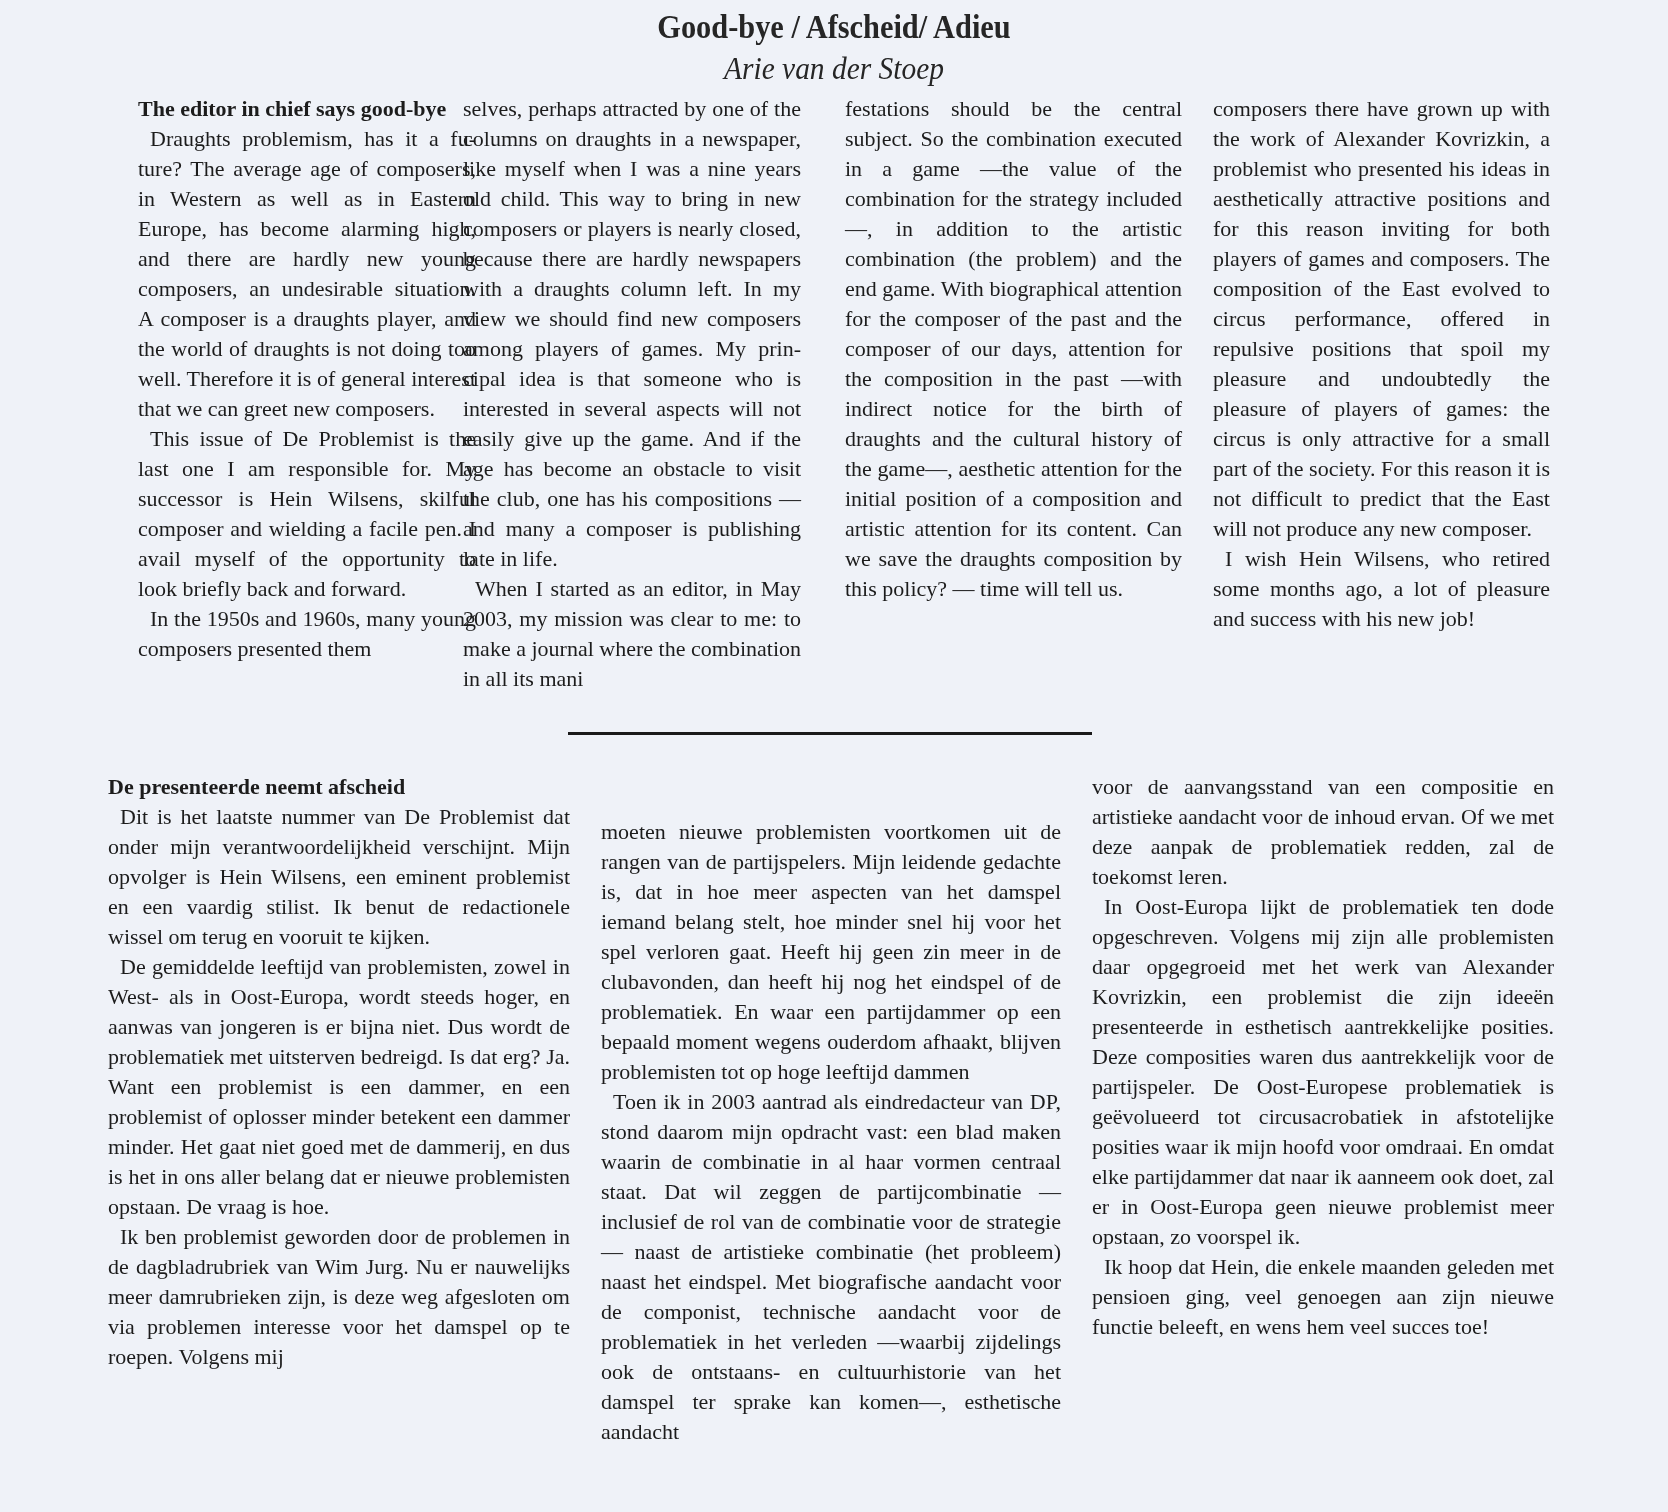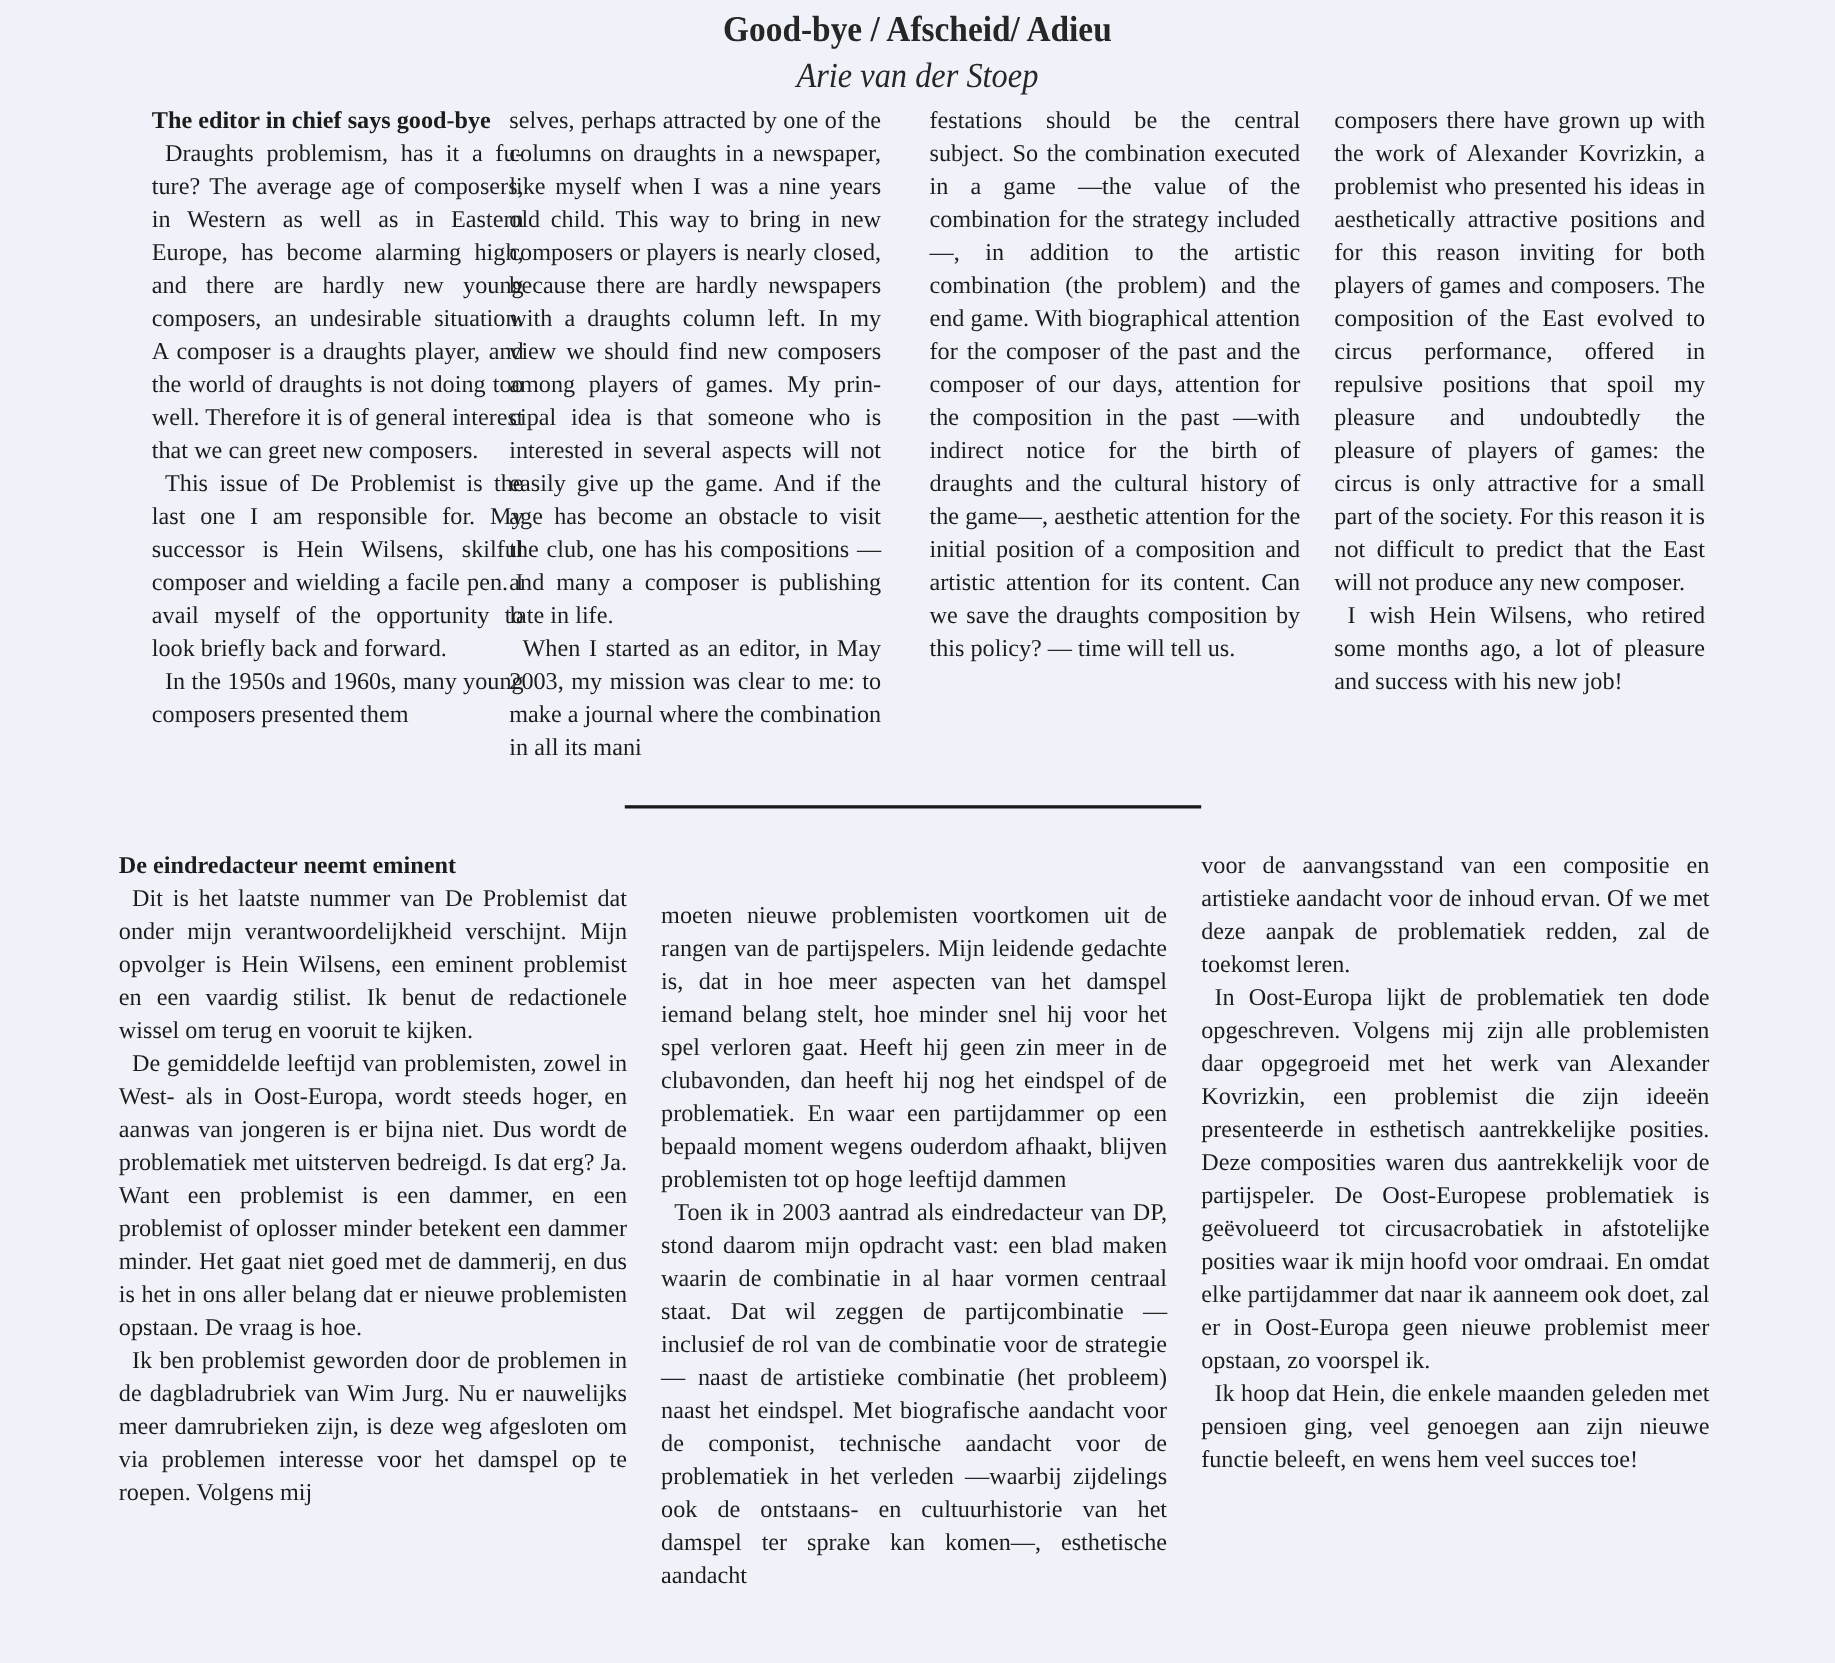--- a/index.html
+++ b/index.html
@@ -98,21 +98,21 @@
   <p class="cont">festations should be the central subject. So the combination ex­ecuted in a game —the value of the combination for the strategy included—, in addition to the ar­tistic combination (the problem) and the end game. With biograph­ical attention for the composer of the past and the composer of our days, attention for the composi­tion in the past —with indirect no­tice for the birth of draughts and the cultural history of the game—, aesthetic attention for the initial position of a composition and artistic attention for its content. Can we save the draughts compo­sition by this policy? — time will tell us.</p>
 </div>
 <div class="col en4">
   <p class="cont">composers there have grown up with the work of Alexander Kovrizkin, a problemist who pre­sented his ideas in aesthetically attractive positions and for this reason inviting for both players of games and composers. The composition of the East evolved to circus performance, offered in repulsive positions that spoil my pleasure and undoubtedly the pleasure of players of games: the circus is only attractive for a small part of the society. For this reason it is not difficult to predict that the East will not produce any new composer.</p>
   <p>I wish Hein Wilsens, who retired some months ago, a lot of plea­sure and success with his new job!</p>
 </div>
 
 <div class="divider"></div>
 
 <div class="col nl1">
-  <p class="head">De eindredacteur neemt eminent</p>
+  <p class="head">De presenteerde neemt afscheid</p>
   <p>Dit is het laatste nummer van De Problemist dat onder mijn verantwoordelijkheid ver­schijnt. Mijn opvolger is Hein Wilsens, een eminent problemist en een vaardig stilist. Ik benut de redactionele wissel om terug en vooruit te kijken.</p>
   <p>De gemiddelde leeftijd van problemisten, zo­wel in West- als in Oost-Europa, wordt steeds hoger, en aanwas van jongeren is er bijna niet. Dus wordt de problematiek met uitsterven bedreigd. Is dat erg? Ja. Want een problemist is een dammer, en een problemist of oplosser minder betekent een dammer minder. Het gaat niet goed met de dammerij, en dus is het in ons aller belang dat er nieuwe problemisten opstaan. De vraag is hoe.</p>
   <p>Ik ben problemist geworden door de proble­men in de dagbladrubriek van Wim Jurg. Nu er nauwelijks meer damrubrieken zijn, is deze weg afgesloten om via problemen interesse voor het damspel op te roepen. Volgens mij</p>
 </div>
 <div class="col nl2">
   <p class="cont">moeten nieuwe problemisten voortkomen uit de rangen van de partijspelers. Mijn leidende gedachte is, dat in hoe meer aspecten van het damspel iemand belang stelt, hoe minder snel hij voor het spel verloren gaat. Heeft hij geen zin meer in de clubavonden, dan heeft hij nog het eindspel of de problematiek. En waar een partijdammer op een bepaald moment wegens ouderdom afhaakt, blijven problemisten tot op hoge leeftijd dammen</p>
   <p>Toen ik in 2003 aantrad als eindredacteur van DP, stond daarom mijn opdracht vast: een blad maken waarin de combinatie in al haar vormen centraal staat. Dat wil zeggen de par­tijcombinatie —inclusief de rol van de com­binatie voor de strategie— naast de artistieke combinatie (het probleem) naast het eindspel. Met biografische aandacht voor de componist, technische aandacht voor de problematiek in het verleden —waarbij zijdelings ook de ont­staans- en cultuurhistorie van het damspel ter sprake kan komen—, esthetische aandacht</p>
 </div>
 <div class="col nl3">
   <p class="cont">voor de aanvangsstand van een compositie en artistieke aandacht voor de inhoud ervan. Of we met deze aanpak de problematiek redden, zal de toekomst leren.</p>

